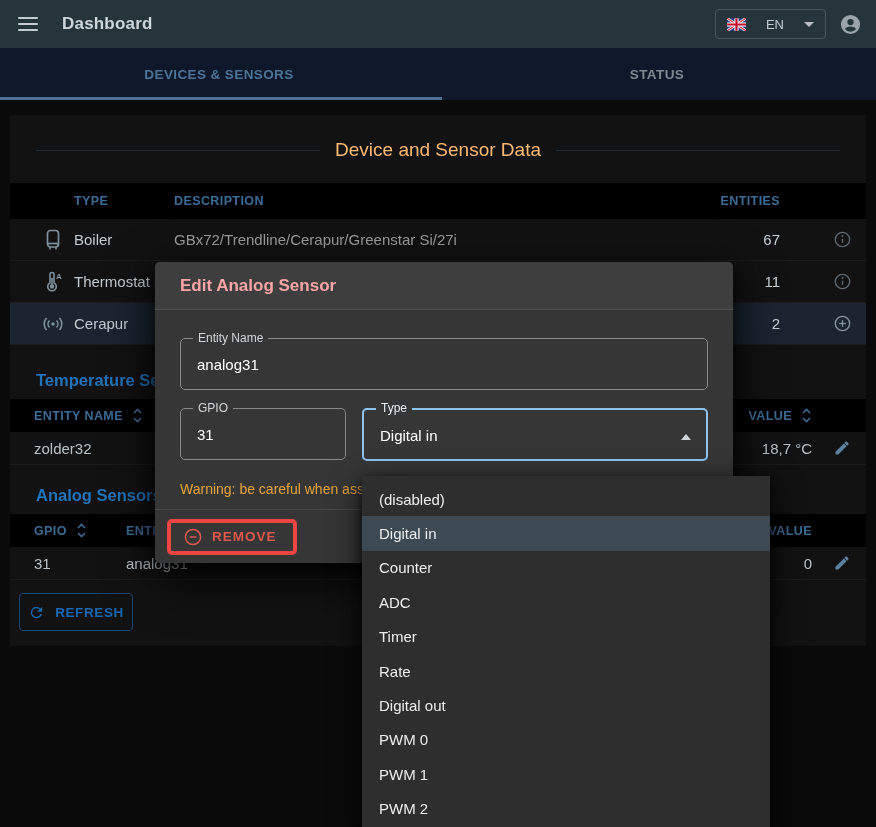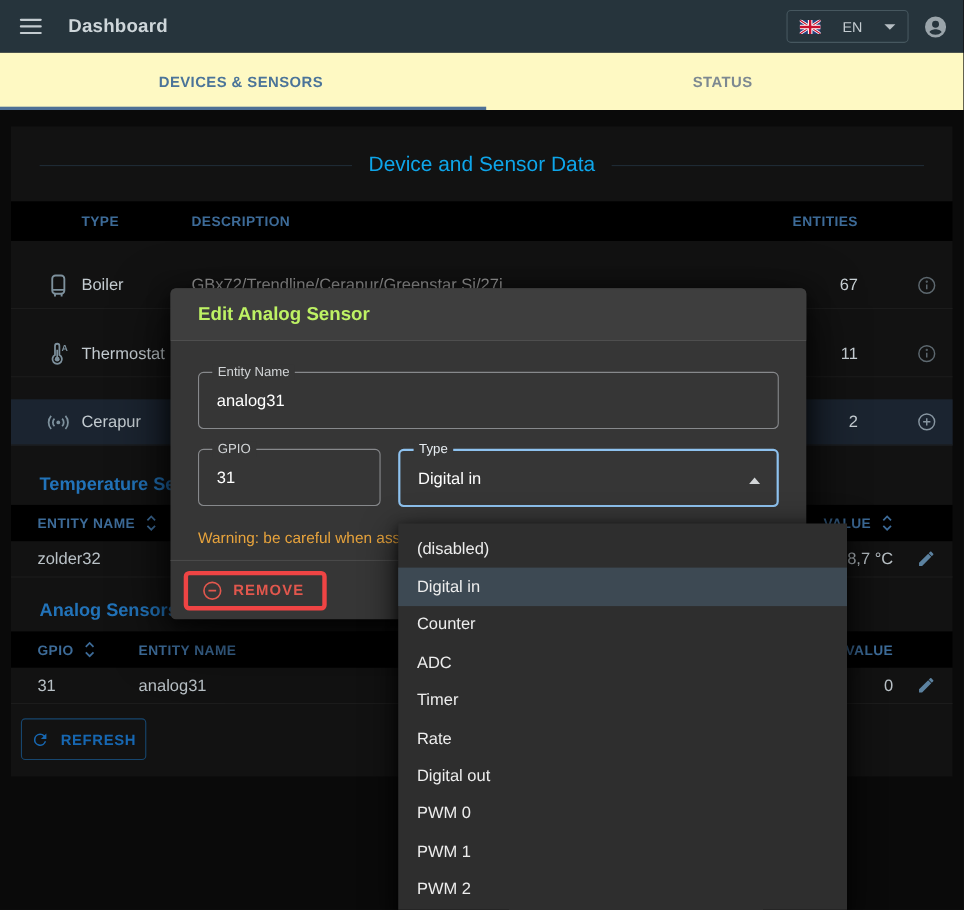--- a/index.html
+++ b/index.html
@@ -13,31 +13,31 @@
   }
   
   .topbar { height:48px; background:#26343c; display:flex; align-items:center; padding:0 14px; }
   .hamburger { width:20px; height:14px; display:flex; flex-direction:column; justify-content:space-between; cursor:pointer; margin-left:4px; }
   .hamburger span { display:block; height:2px; background:#c3cbd0; border-radius:1px; }
   .topbar-title { margin-left:24px; color:#ced6da; font-weight:bold; font-size:17px; letter-spacing:0.2px; }
   .lang-btn { margin-left:auto; height:30px; border:1px solid #46575f; border-radius:4px; background:transparent; display:flex; align-items:center; gap:20px; padding:0 11px; color:#c3cbd0; font-size:13px; cursor:pointer; }
   .caret-down { width:0; height:0; border-left:5px solid transparent; border-right:5px solid transparent; border-top:5px solid #b6bec3; }
   .avatar { margin-left:13px; width:23px; height:23px; cursor:pointer; }
   
-  .tabbar { height:52px; background:#fef9c3; display:flex; position:relative; }
+  .tabbar { height:52px; background:#0f172a; display:flex; position:relative; }
   .tab { flex:1; display:flex; align-items:center; justify-content:center; font-size:13.5px; font-weight:bold; letter-spacing:0.4px; color:#7d8991; cursor:pointer; }
   .tab.active { color:#4b7499; }
   .tab-underline { position:absolute; bottom:0; left:0; width:50.5%; height:3px; background:#4e7095; }
   
   .panel { margin:15px 10px 0; background:#121212; padding-bottom:15px; }
   .section-title-row { display:flex; align-items:center; gap:15px; padding:22px 26px 14px; height:62px; }
   .h-line { flex:1; height:1px; background:#1e2a34; }
-  .section-title { color:#0ea5e9; font-size:19px; white-space:nowrap; }
-  
-  .dev-grid { display:grid; grid-template-columns:42px 100px 1fr 120px 48px; align-items:center; padding-left:22px;margin-top:20px; }
+  .section-title { color:#fdba74; font-size:19px; white-space:nowrap; }
+  
+  .dev-grid { display:grid; grid-template-columns:42px 100px 1fr 120px 48px; align-items:center; padding-left:22px; }
   .dev-header { background:#000; height:36px; margin-top:6px; color:#3d6b98; font-weight:bold; font-size:12.5px; letter-spacing:0.4px; }
   .dev-row { height:42px; border-bottom:1px solid #1c1c1c; font-size:15px; cursor:pointer; }
   .dev-row.highlight { background:#1b2430; }
   .cell-type { color:#c3cbd0; }
   .cell-desc { color:#9b9b9b; }
   .cell-num { color:#c9d1d6; text-align:right; padding-right:38px; }
   .cell-icon { display:flex; justify-content:center; }
   .dev-icon { color:#7d909c; }
   
   .sub-title { color:#2273b9; font-weight:bold; font-size:16.5px; padding:26px 0 9px 26px; }
@@ -48,21 +48,21 @@
   .s-header { background:#000; height:33px; color:#3d6b98; font-weight:bold; font-size:12.5px; letter-spacing:0.4px; }
   .s-row { height:33px; border-bottom:1px solid #1c1c1c; font-size:15px; color:#b9c1c6; }
   .cell-right { text-align:right; padding-right:6px; }
   .hdr-flex { display:flex; align-items:center; gap:9px; cursor:pointer; }
   .hdr-flex.right { justify-content:flex-end; padding-right:6px; }
   .sort-icon { flex:0 0 auto; }
   
   .refresh-btn { margin:13px 0 0 9px; height:38px; width:114px; background:transparent; border:1px solid #17466e; border-radius:4px; color:#1767b1; display:flex; align-items:center; justify-content:center; gap:10px; font-weight:bold; font-size:13.5px; letter-spacing:0.6px; cursor:pointer; font-family:inherit; }
   
   .modal { position:absolute; left:155px; top:262px; width:578px; height:301px; background:#363636; border-radius:5px; box-shadow:0 16px 50px rgba(0,0,0,0.78), 0 5px 18px rgba(0,0,0,0.6); z-index:10; }
-  .modal-header { height:48px; background:#3e3e3e; border-radius:5px 5px 0 0; border-bottom:1px solid #4e4e4e; display:flex; align-items:center; padding-left:25px; color:#bef264; font-weight:bold; font-size:17px; }
+  .modal-header { height:48px; background:#3e3e3e; border-radius:5px 5px 0 0; border-bottom:1px solid #4e4e4e; display:flex; align-items:center; padding-left:25px; color:#fca5a5; font-weight:bold; font-size:17px; }
   .modal-body { padding:0 25px; }
   .field { position:relative; border:1px solid #87898c; border-radius:5px; height:52px; background:transparent; }
   .field-label { position:absolute; top:-8px; left:12px; background:#363636; padding:0 5px; font-size:12px; color:#d2d5d7; }
   .field-value { padding:17px 16px 0; font-size:15px; color:#ffffff; }
   .entity-field { margin-top:28px; }
   .field-row { display:flex; margin-top:18px; }
   .gpio-field { width:166px; flex:0 0 auto; }
   .type-field { flex:1; margin-left:16px; border:2px solid #8ec2ef; height:53px; cursor:pointer; }
   .type-field .field-label { top:-9px; color:#e8eef3; }
   .caret-up { position:absolute; right:15px; top:24px; width:0; height:0; border-left:5px solid transparent; border-right:5px solid transparent; border-bottom:6px solid #d2d5d7; }

